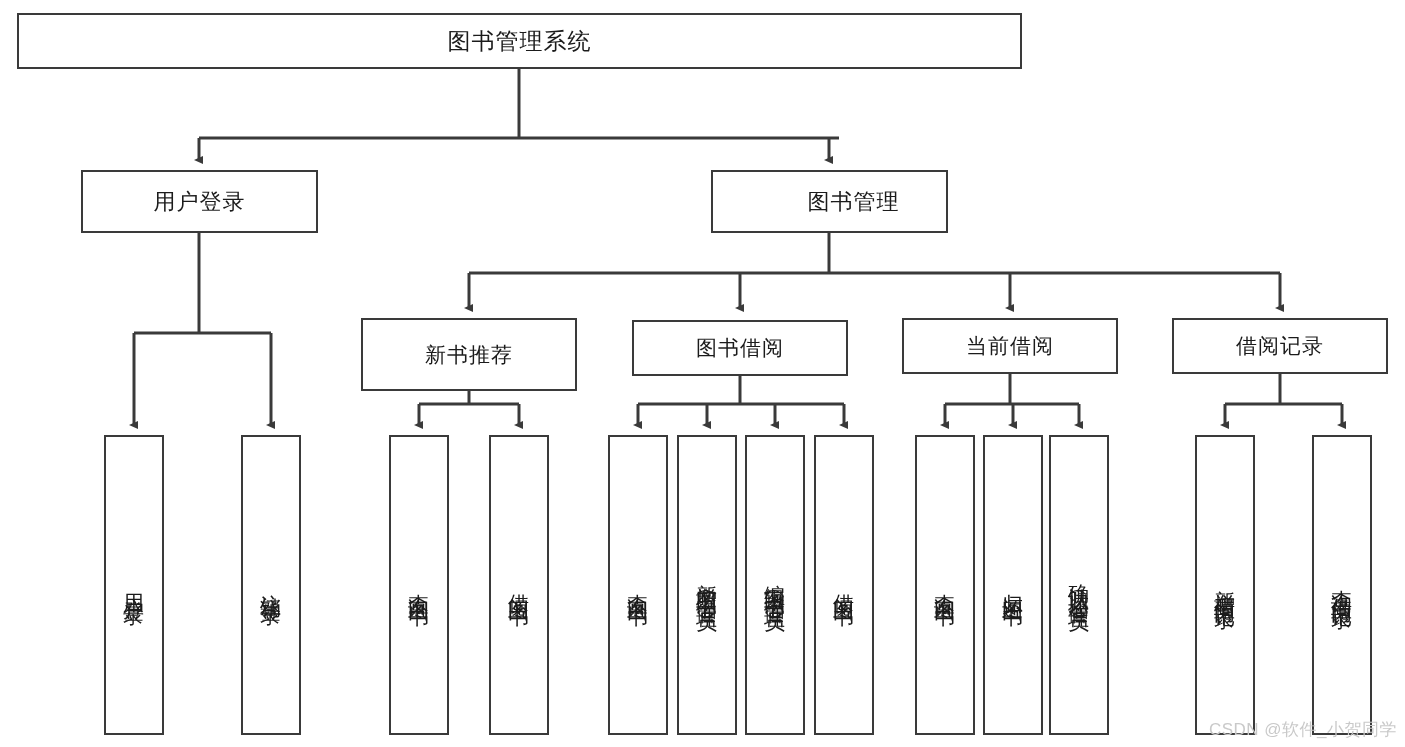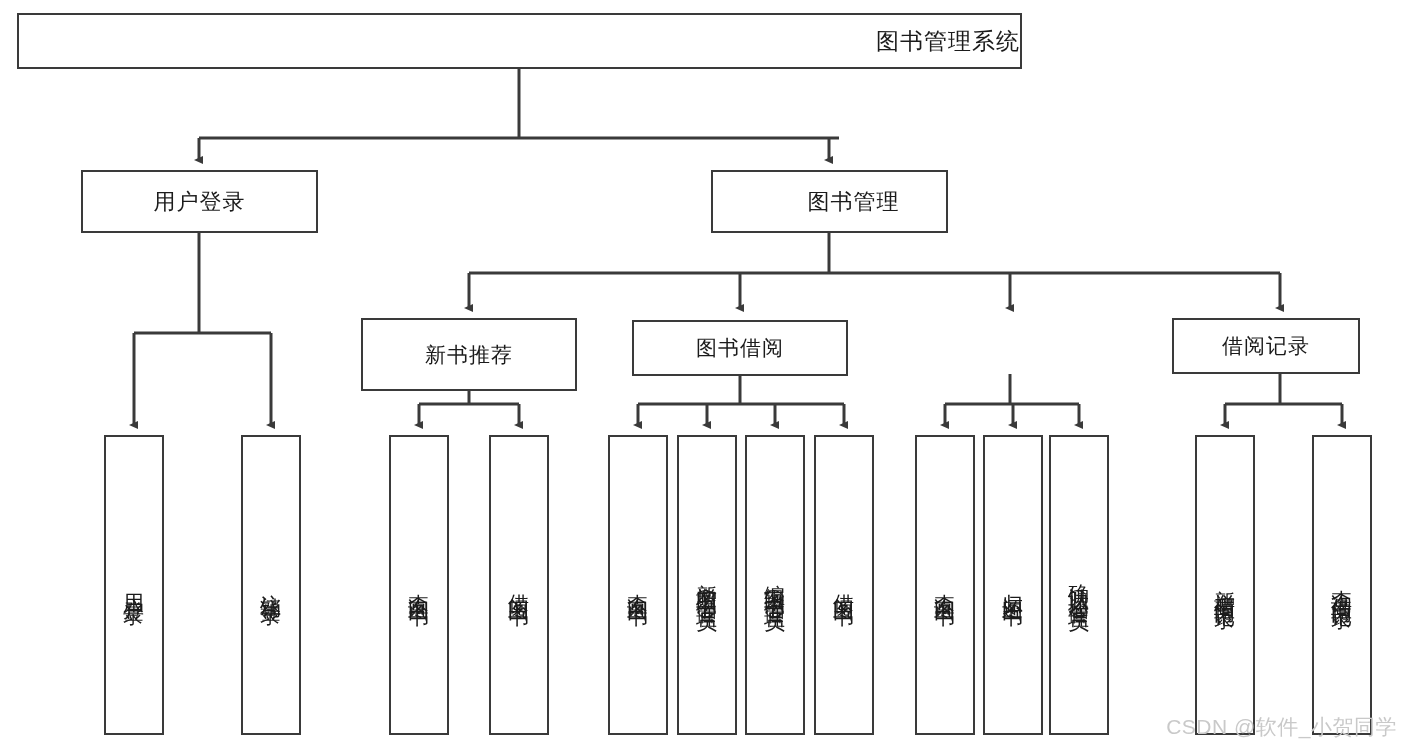--- a/index.html
+++ b/index.html
@@ -32,21 +32,20 @@
     color: #1b1b1b;
     display: flex;
     align-items: center;
     justify-content: center;
     text-align: center;
     z-index: 2;
   }
   .node-root {
     font-size: 23px;
     letter-spacing: 1px;
-    justify-content: flex-end;
   }
   .node-l2 {
     font-size: 22px;
     letter-spacing: 1px;
   }
   .node-l3 {
     font-size: 21px;
     letter-spacing: 1px;
   }
   .node-leaf {
@@ -59,21 +58,21 @@
     writing-mode: vertical-rl;
     text-orientation: upright;
     letter-spacing: 4px;
     line-height: 1;
     white-space: nowrap;
   }
   .watermark {
     position: absolute;
     right: 8px;
     bottom: 6px;
-    font-size: 21px;
+    font-size: 17px;
     color: #c9c9c9;
     z-index: 5;
     white-space: nowrap;
     letter-spacing: 0.5px;
     margin-top: 16px;
   }
 </style>
 </head>
 <body>
 
@@ -140,21 +139,24 @@
   <div class="node node-l2" style="left:711px; top:170px; width:237px; height:63px;padding-left:48px;">
     <span>图书管理</span>
   </div>
 
   <div class="node node-l3" style="left:361px; top:318px; width:216px; height:73px;">
     <span>新书推荐</span>
   </div>
   <div class="node node-l3" style="left:632px; top:320px; width:216px; height:56px;">
     <span>图书借阅</span>
   </div>
-  <div class="node node-l3" style="left:1172px; top:318px; width:188px; height:56px;">
+  <div class="node node-l3" style="left:902px; top:318px; width:216px; height:56px;">
+    <span>当前借阅</span>
+  </div>
+  <div class="node node-l3" style="left:1172px; top:318px; width:216px; height:56px;">
     <span>借阅记录</span>
   </div>
 
   <div class="node node-leaf" style="left:104px; top:435px; width:60px; height:300px;">
     <span class="vtext">用户登录</span>
   </div>
   <div class="node node-leaf" style="left:241px; top:435px; width:60px; height:300px;">
     <span class="vtext">注销登录</span>
   </div>
 

